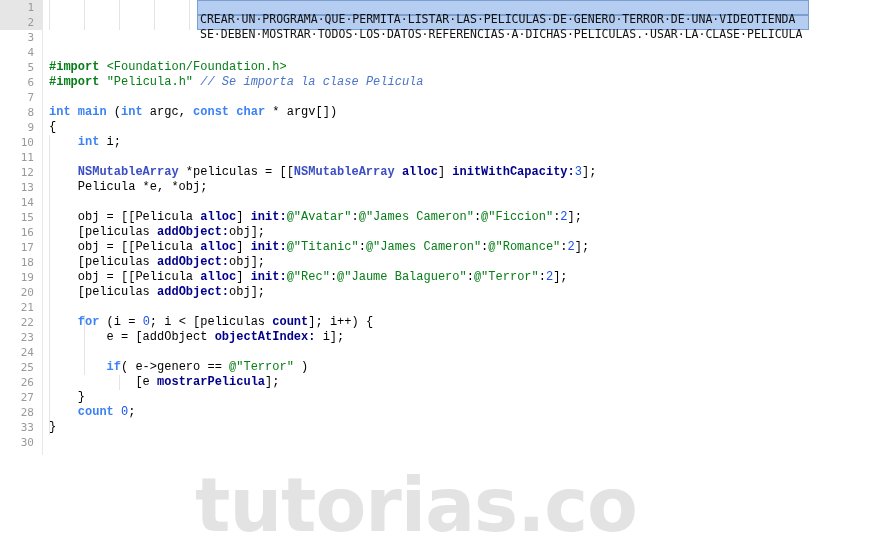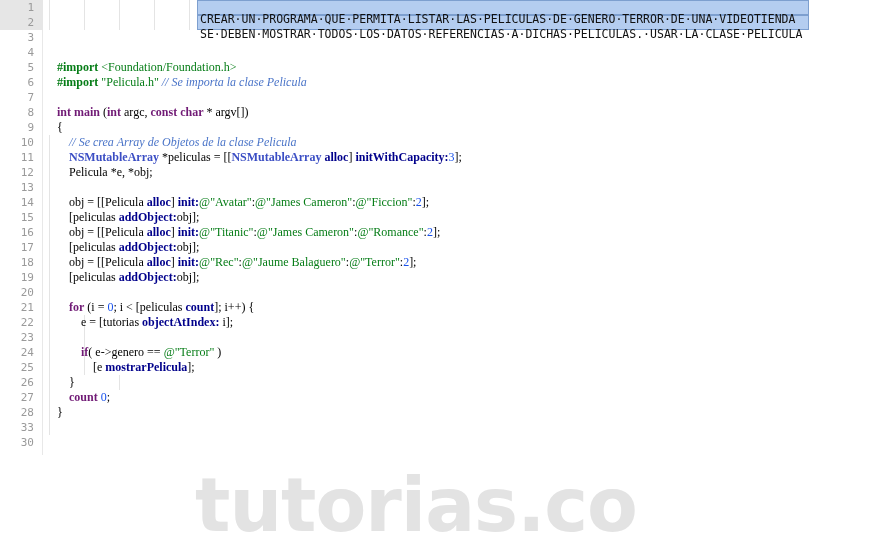--- a/index.html
+++ b/index.html
@@ -62,22 +62,21 @@
     width: 837px;
     height: 455px;
   }
   .line {
     position: relative;
     height: 15px;
     line-height: 15px;
     font-size: 12px;
     white-space: pre;
     color: #000000;
-    font-family: Liberation Serif, serif;
-    margin-left: 8px;
+    font-family: Liberation Mono, monospace;
   }
   .line .txt {
     position: relative;
     z-index: 2;
     display: inline-block;
     padding-left: 6px;
   }
 
   
   .guides {
@@ -108,21 +107,21 @@
     z-index: 3;
     font-size: 11.5px;
     line-height: 15px;
     white-space: pre;
     color: #111111;
     letter-spacing: 0px;
     font-family: "DejaVu Sans Mono", "Liberation Mono", monospace;
   }
 
   
-  .kw      { color: #701a75; font-weight: bold; }   
+  .kw      { color: #3b82f6; font-weight: bold; }   
   .pre     { color: #067d17; font-weight: bold; }   
   .str     { color: #067d17; }                      
   .cmt     { color: #4a74c8; font-style: italic; }  
   .cls     { color: #3b4ec4; font-weight: bold; text-align: center; }   
   .meth    { color: #00008b; font-weight: bold; text-align: right; }   
   .num     { color: #1750eb; }                      
   .plain   { color: #000000; }
 
   
   .watermark {
@@ -202,22 +201,23 @@
     <div class="line"><span class="txt"><span class="pre">#import</span><span class="plain"> </span><span class="str">&lt;Foundation/Foundation.h&gt;</span></span></div>
 
     <div class="line"><span class="txt"><span class="pre">#import</span><span class="plain"> </span><span class="str">"Pelicula.h"</span><span class="plain"> </span><span class="cmt">// Se importa la clase Pelicula</span></span></div>
 
     <div class="line"><span class="txt plain"></span></div>
 
     <div class="line"><span class="txt"><span class="kw">int</span><span class="plain"> </span><span class="kw">main</span><span class="plain"> (</span><span class="kw">int</span><span class="plain"> argc, </span><span class="kw">const</span><span class="plain"> </span><span class="kw">char</span><span class="plain"> * argv[])</span></span></div>
 
     <div class="line"><span class="txt plain">{</span></div>
 
-
-    <div class="line"><span class="txt"><span class="plain">    </span><span class="cmt">// Se crea Array de Objetos de la clase Pelicula</span></span></div>
+    <div class="line"><span class="txt"><span class="plain">    </span><span class="kw">int</span><span class="plain"> i;</span></span></div>
+
+    <div class="line"><span class="txt"><span class="plain">    </span></span></div>
 
     <div class="line"><span class="txt"><span class="plain">    </span><span class="cls">NSMutableArray</span><span class="plain"> *peliculas = [[</span><span class="cls">NSMutableArray</span><span class="plain"> </span><span class="meth">alloc</span><span class="plain">] </span><span class="meth">initWithCapacity:</span><span class="num">3</span><span class="plain">];</span></span></div>
 
     <div class="line"><span class="txt plain">    Pelicula *e, *obj;</span></div>
     <div class="line"><span class="txt plain"></span></div>
 
     <div class="line"><span class="txt"><span class="plain">    obj = [[</span><span class="plain">Pelicula</span><span class="plain"> </span><span class="meth">alloc</span><span class="plain">] </span><span class="meth">init:</span><span class="str">@"Avatar"</span><span class="plain">:</span><span class="str">@"James Cameron"</span><span class="plain">:</span><span class="str">@"Ficcion"</span><span class="plain">:</span><span class="num">2</span><span class="plain">];</span></span></div>
 
     <div class="line"><span class="txt"><span class="plain">    [peliculas </span><span class="meth">addObject:</span><span class="plain">obj];</span></span></div>
 
@@ -226,21 +226,21 @@
     <div class="line"><span class="txt"><span class="plain">    [peliculas </span><span class="meth">addObject:</span><span class="plain">obj];</span></span></div>
 
     <div class="line"><span class="txt"><span class="plain">    obj = [[</span><span class="plain">Pelicula</span><span class="plain"> </span><span class="meth">alloc</span><span class="plain">] </span><span class="meth">init:</span><span class="str">@"Rec"</span><span class="plain">:</span><span class="str">@"Jaume Balaguero"</span><span class="plain">:</span><span class="str">@"Terror"</span><span class="plain">:</span><span class="num">2</span><span class="plain">];</span></span></div>
 
     <div class="line"><span class="txt"><span class="plain">    [peliculas </span><span class="meth">addObject:</span><span class="plain">obj];</span></span></div>
 
     <div class="line"><span class="txt plain"></span></div>
 
     <div class="line"><span class="txt"><span class="plain">    </span><span class="kw">for</span><span class="plain"> (i = </span><span class="num">0</span><span class="plain">; i &lt; [peliculas </span><span class="meth">count</span><span class="plain">]; i++) {</span></span></div>
 
-    <div class="line"><span class="txt"><span class="plain">        e = [tutorias </span><span class="meth">objectAtIndex:</span><span class="plain"> i];</span></span></div>
+    <div class="line"><span class="txt"><span class="plain">        e = [addObject </span><span class="meth">objectAtIndex:</span><span class="plain"> i];</span></span></div>
 
     <div class="line"><span class="txt plain"></span></div>
 
     <div class="line"><span class="txt"><span class="plain">        </span><span class="kw">if</span><span class="plain">( e-&gt;genero == </span><span class="str">@"Terror"</span><span class="plain"> )</span></span></div>
 
     <div class="line"><span class="txt"><span class="plain">            [e </span><span class="meth">mostrarPelicula</span><span class="plain">];</span></span></div>
 
     <div class="line"><span class="txt plain">    }</span></div>
 
 

